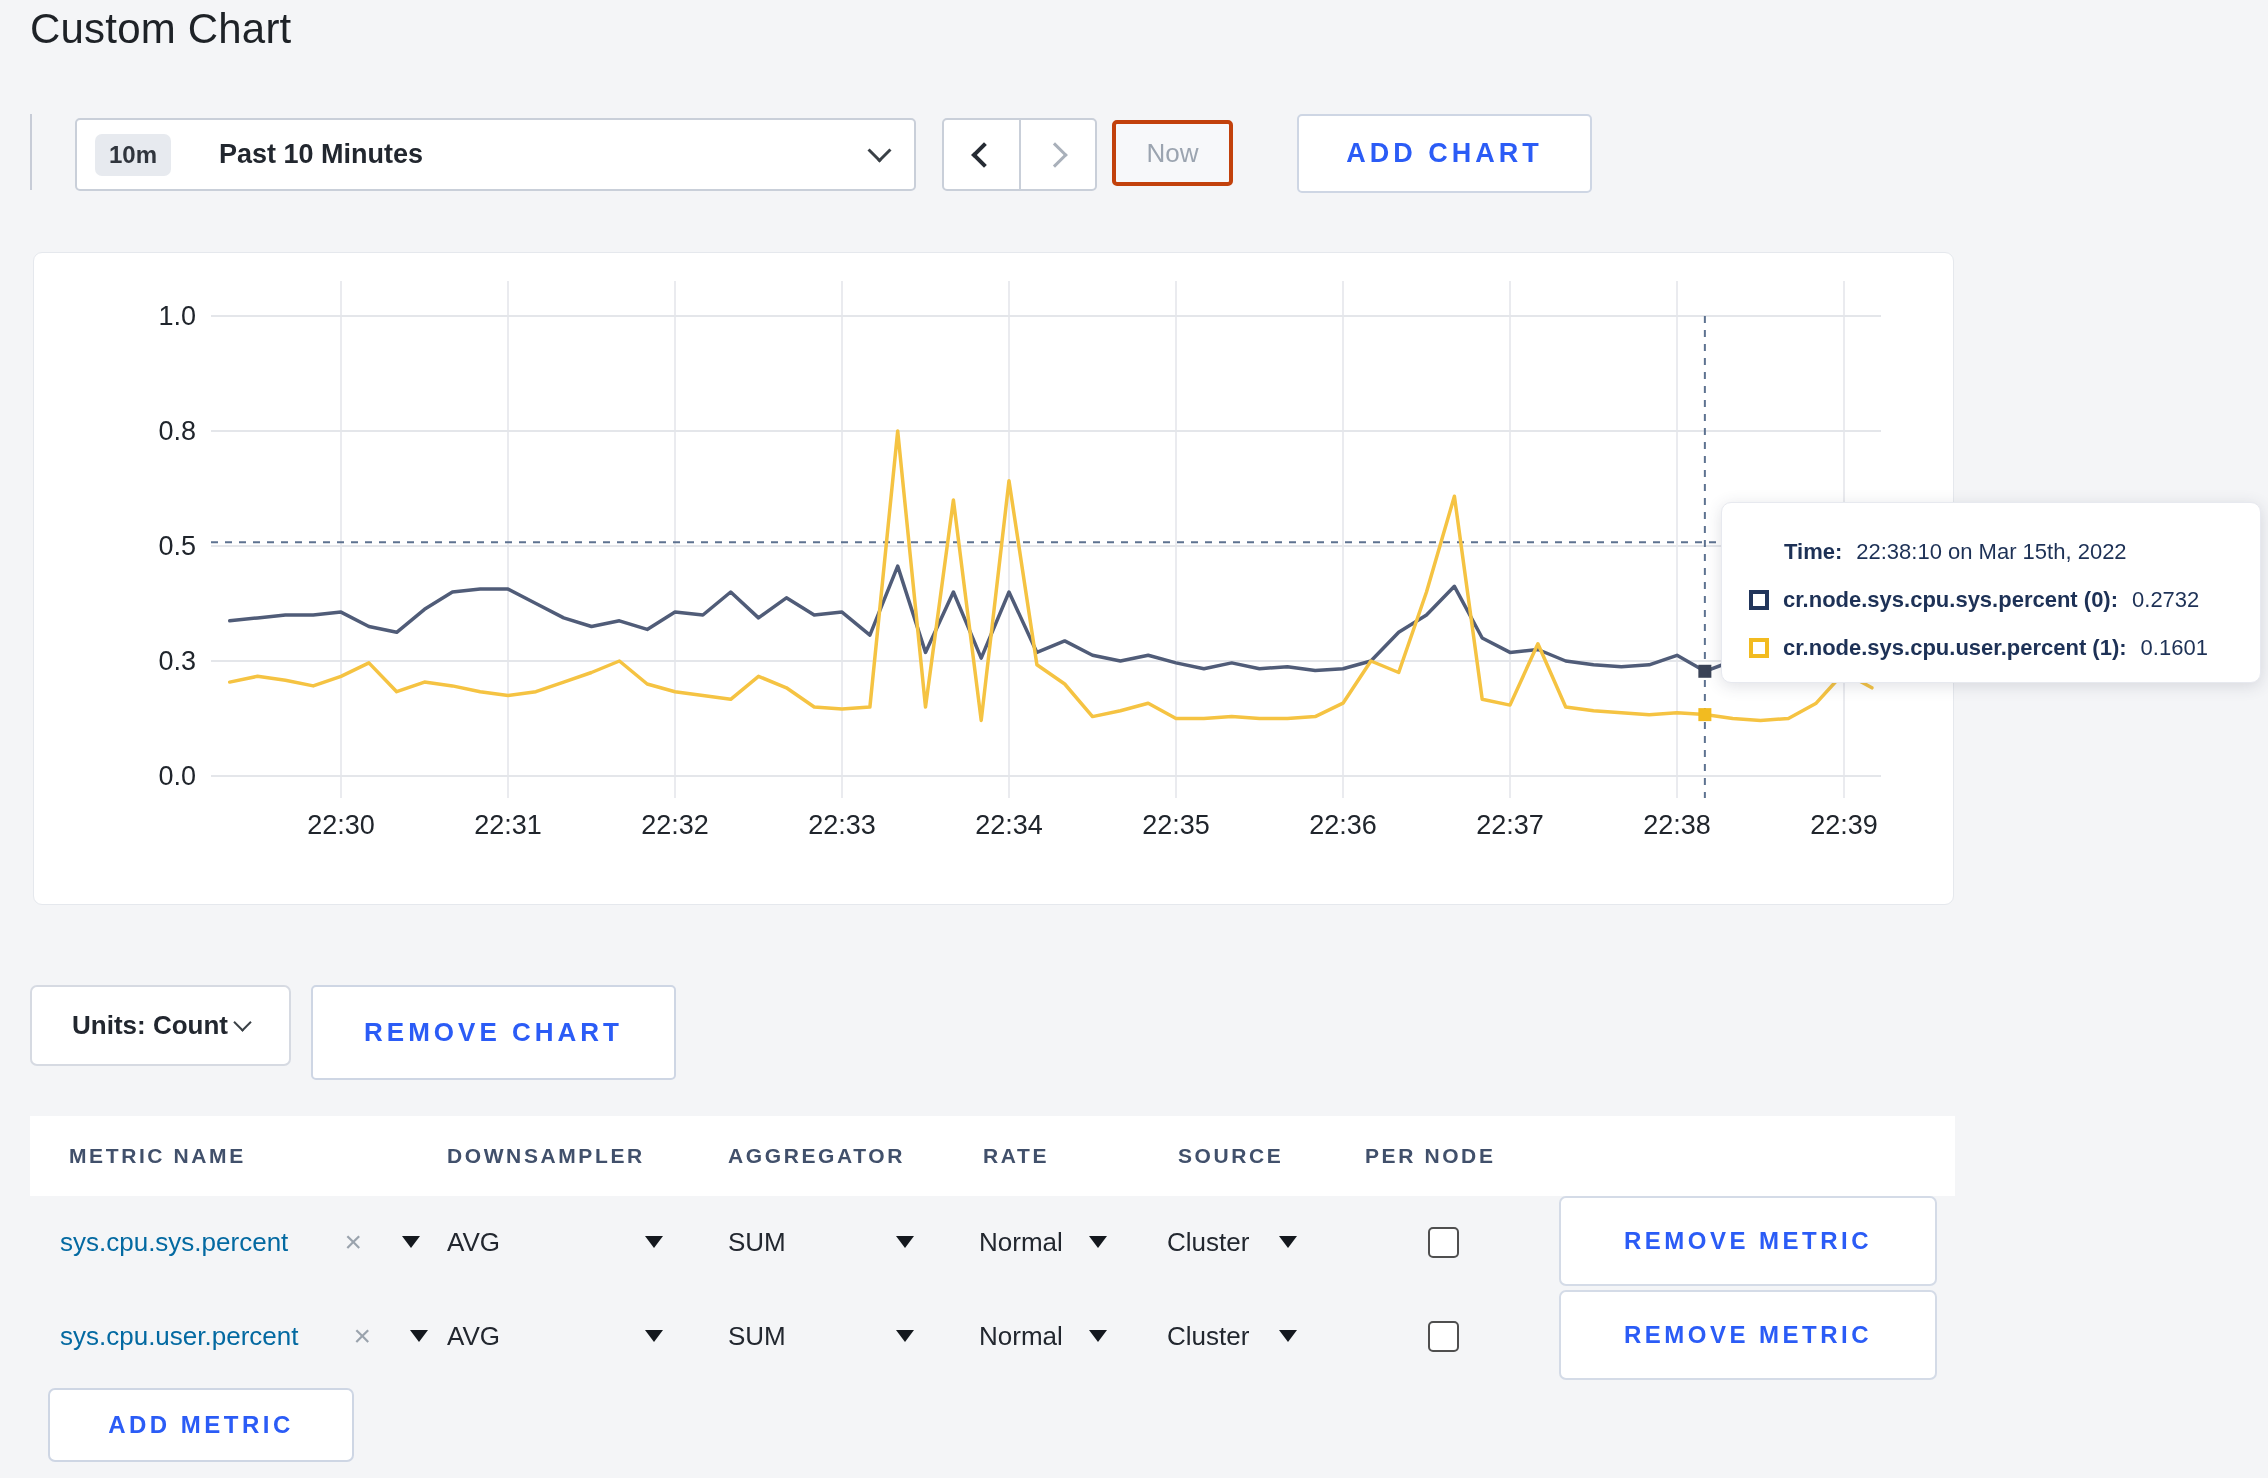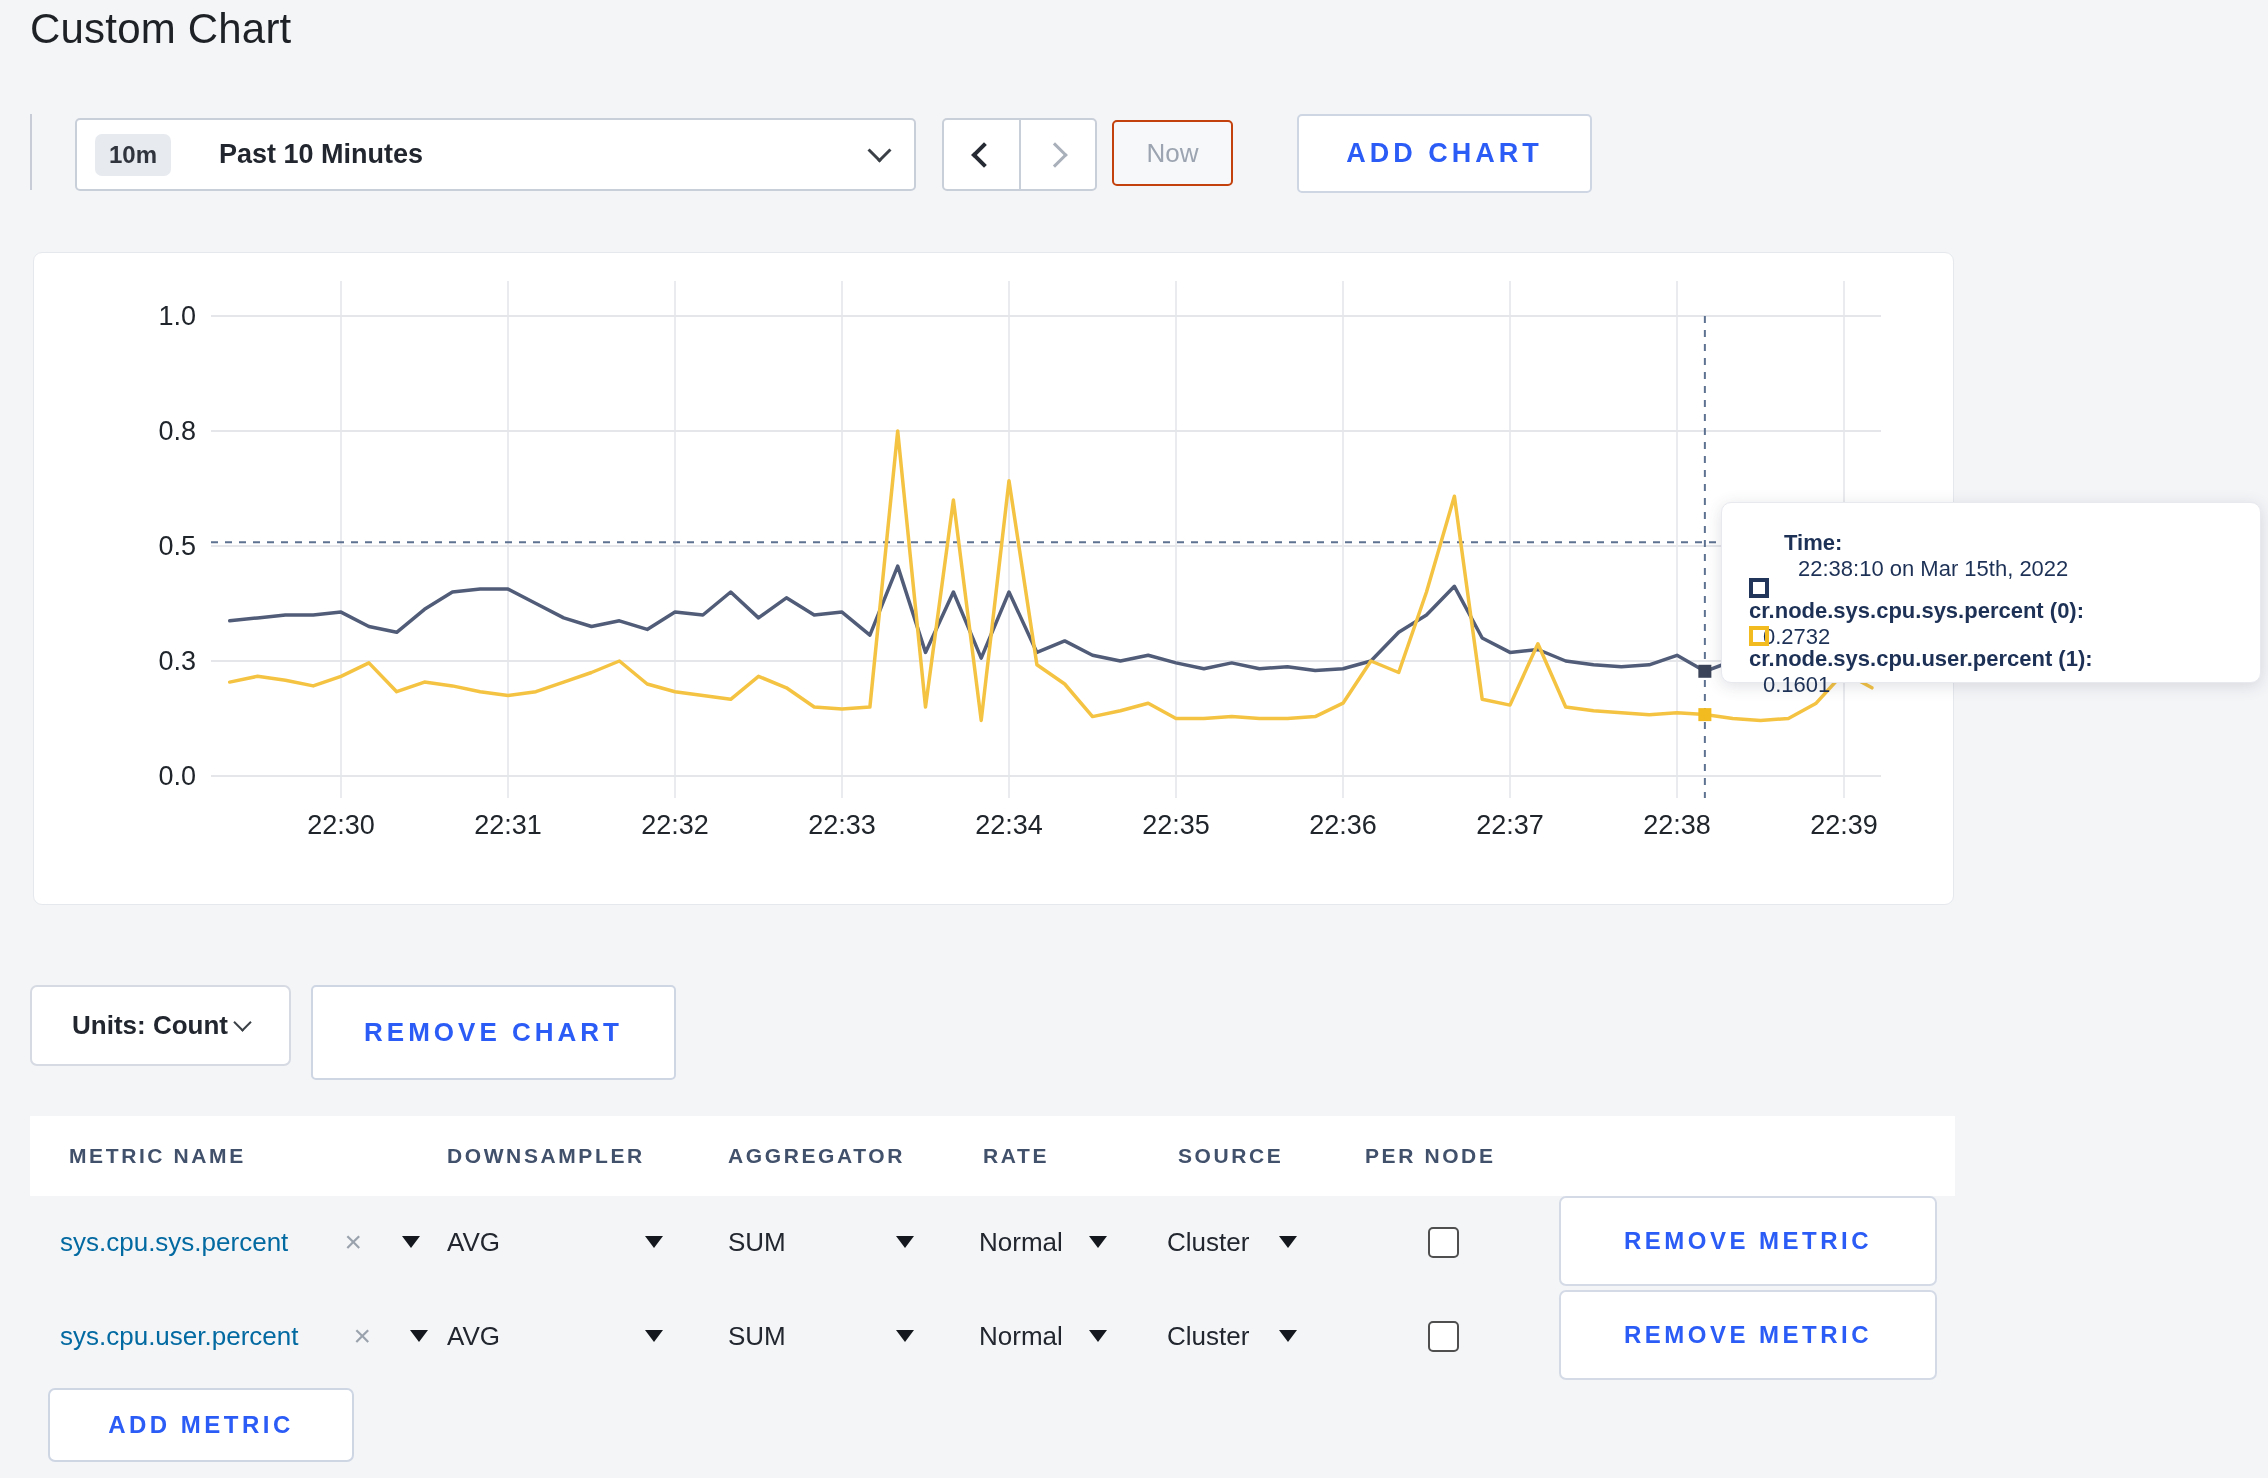--- a/index.html
+++ b/index.html
@@ -35,21 +35,21 @@
   .pager{ left:942px; top:118px; width:155px; height:73px; background:#fff;
           border:2px solid #C9CFD9; border-radius:5px; display:flex; }
   .pager-btn{ flex:1; display:flex; align-items:center; justify-content:center; cursor:pointer; }
   .pager-btn + .pager-btn{ border-left:2px solid #C9CFD9; }
   .chev-left{ width:18px; height:18px; border-left:4px solid #262B33; border-bottom:4px solid #262B33;
               transform:rotate(45deg); margin-left:6px; }
   .chev-right{ width:18px; height:18px; border-right:3px solid #A9B0BA; border-top:3px solid #A9B0BA;
                transform:rotate(45deg); margin-right:6px; }
 
   .now-btn{ left:1112px; top:120px; width:121px; height:66px; background:#F7F8FA;
-            border:2px solid #c2410c; border-radius:5px; color:#9BA4B0; font-size:26px;
+            border:4px solid #c2410c; border-radius:5px; color:#9BA4B0; font-size:26px;
             display:flex; align-items:center; justify-content:center; }
   .btn-blue{
     background:#fff; border:2px solid #CED6E4; border-radius:5px;
     color:var(--blue); font-weight:600; letter-spacing:4px;
     display:flex; align-items:center; justify-content:center; cursor:pointer;
   }
   .add-chart{ left:1297px; top:114px; width:295px; height:79px; font-size:27px; }
 
   
   .chart-panel{
@@ -59,21 +59,21 @@
   .chart-panel svg{ display:block; width:100%; height:100%; }
 
   
   .tooltip{
     left:1721px; top:502px; width:540px; height:181px;
     background:#fff; border:1px solid #E7E9EF; border-radius:10px;
     box-shadow:0 3px 16px rgba(55,65,90,.16);
     padding:27px 20px 0 27px; z-index:5;
     color:#1D3156; font-size:22px;
   }
-  .tt-row{ display:flex; align-items:flex-start; height:44px; margin-bottom:4px;flex-direction:column; }
+  .tt-row{ display:flex; align-items:center; height:44px; margin-bottom:4px; }
   .tt-time-row{ padding-left:35px; }
   .tt-label{ font-weight:700; }
   .tt-value{ margin-left:14px; font-weight:400; }
   .tt-swatch{ width:20px; height:20px; border:4px solid #21355B; margin-right:14px; flex:0 0 auto; }
 
   
   .units-dd{
     left:30px; top:985px; width:261px; height:81px;
     background:#fff; border:2px solid #D6DAE2; border-radius:7px;
     display:flex; align-items:center; justify-content:center; gap:8px; cursor:pointer;

